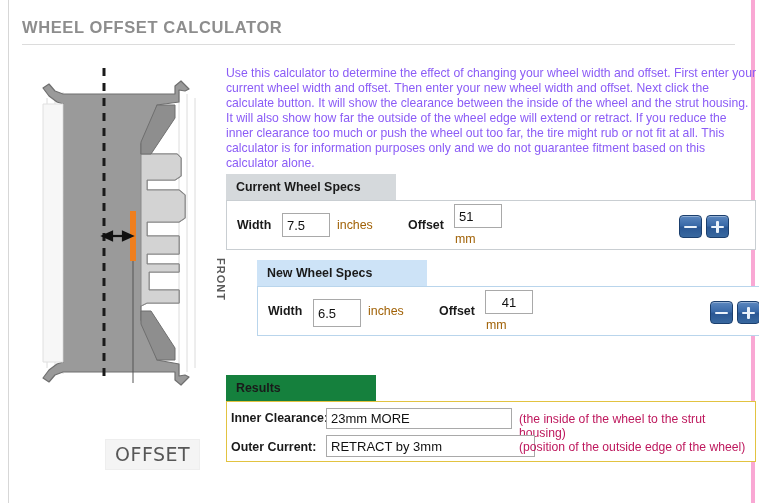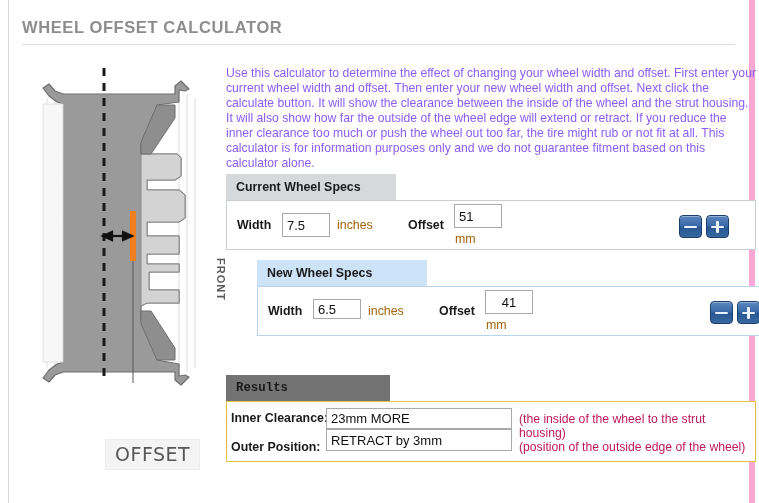--- a/index.html
+++ b/index.html
@@ -17,21 +17,21 @@
   }
 
   
   #page {
     position: absolute;
     left: 8px;
     top: 0;
     width: 747px;
     height: 503px;
     border-left: 1px solid #d7d7d7;
-    border-right: 6px solid #f9a8d4;
+    border-right: 4px solid #f9a8d4;
     box-sizing: border-box;
     background: #fff;
   }
 
   
   #title-bar {
     position: absolute;
     left: 13px;
     top: 18px;
     width: 713px;
@@ -98,21 +98,21 @@
     height: 26px;
     line-height: 26px;
     padding-left: 10px;
     font-size: 12.4px;
     font-weight: bold;
     color: #1a1a1a;
     box-sizing: border-box;
   }
   .panel-head.gray  { width: 170px; background: #d5d9dc; }
   .panel-head.blue  { width: 170px; background: #cde3f7; }
-  .panel-head.gold  { width: 164px; background: #737373; color: #1a1a1a; font-family: Liberation Mono, monospace; }
+  .panel-head.gold  { width: 150px; background: #15803d; color: #1a1a1a; }
 
   .panel-body {
     position: relative;
     box-sizing: border-box;
     background: #fff;
   }
   .panel-body.gray  { border: 1px solid #c9ced2; }
   .panel-body.blue  { border: 1px solid #b9d5ec; }
   .panel-body.gold  { border: 1px solid #e2c341; }
 
@@ -257,36 +257,36 @@
       <span class="unit" style="left:228px; top:31px;">mm</span>
       <div class="spin minus" style="left:452px; top:14px;"></div>
       <div class="spin plus" style="left:479px; top:14px;"></div>
     </div>
   </div>
 
   <div class="panel" style="left:217px; top:260px; width:530px;padding-left:31px;">
     <div class="panel-head blue">New Wheel Specs</div>
     <div class="panel-body blue" style="height:50px;">
       <span class="fld-label" style="left:10px; top:17px;">Width</span>
-      <input class="txt" style="left: 55px; top: 12px; width: 48px; height: 20px;" value="6.5">
+      <input class="txt" style="left: 55px; top: 12px; width: 48px; height: 28px;" value="6.5">
       <span class="unit" style="left:110px; top:17px;">inches</span>
       <span class="fld-label" style="left:181px; top:17px;">Offset</span>
       <input class="txt" style="left: 227px; top: 3px; width: 48px; height: 24px; text-align: center;" value="41">
       <span class="unit" style="left:228px; top:31px;">mm</span>
       <div class="spin minus" style="left:452px; top:14px;"></div>
       <div class="spin plus" style="left:479px; top:14px;"></div>
     </div>
   </div>
 
   <div class="panel" style="left:217px; top:375px; width:530px;">
     <div class="panel-head gold">Results</div>
     <div class="panel-body gold" style="height:61px;">
       <span class="res-label" style="left:4px; top:9px;">Inner Clearance:</span>
       <input class="txt" style="left: 99px; top: 6px; width: 186px; height: 21px;" readonly="" value="23mm MORE">
       <span class="res-note" style="left:292px; top:10px;">(the inside of the wheel to the strut housing)</span>
 
-      <span class="res-label" style="left:4px; top:38px;">Outer Position:</span>
-      <input class="txt" style="left: 99px; top: 27px; width: 186px; height: 22px;" readonly="" value="RETRACT by 3mm">
+      <span class="res-label" style="left:4px; top:38px;">Outer Current:</span>
+      <input class="txt" style="left: 99px; top: 33px; width: 209px; height: 22px;" readonly="" value="RETRACT by 3mm">
       <span class="res-note" style="left:292px; top:38px;">(position of the outside edge of the wheel)</span>
     </div>
   </div>
 
 </div>
 
 </body></html>

